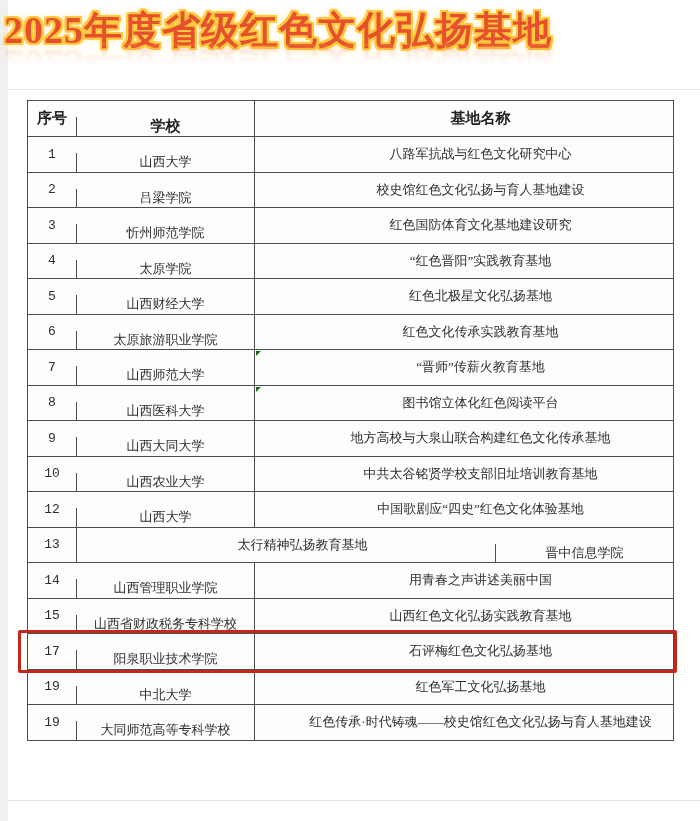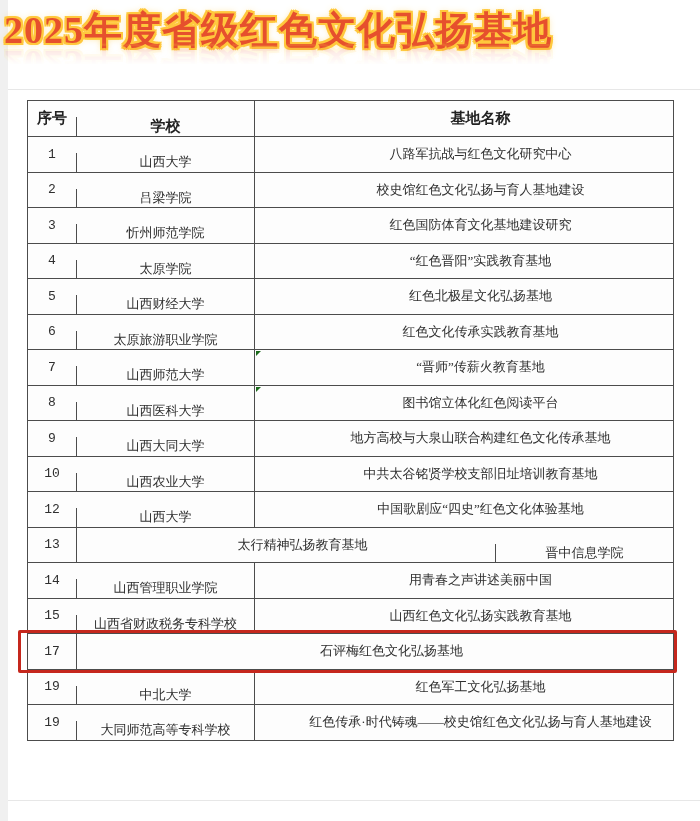--- a/index.html
+++ b/index.html
@@ -139,20 +139,21 @@
         <div class="cell col1">山西管理职业学院</div>
         <div class="cell col2">用青春之声讲述美丽中国</div>
       </div>
       <div class="t-row">
         <div class="cell col0">15</div>
         <div class="cell col1">山西省财政税务专科学校</div>
         <div class="cell col2">山西红色文化弘扬实践教育基地</div>
       </div>
       <div class="t-row">
         <div class="cell col0">17</div>
+        <div class="cell col1">阳泉职业技术学院</div>
         <div class="cell col2">石评梅红色文化弘扬基地</div>
         <div class="hl-box"></div>
       </div>
       <div class="t-row">
         <div class="cell col0">19</div>
         <div class="cell col1">中北大学</div>
         <div class="cell col2">红色军工文化弘扬基地</div>
       </div>
       <div class="t-row">
         <div class="cell col0">19</div>

